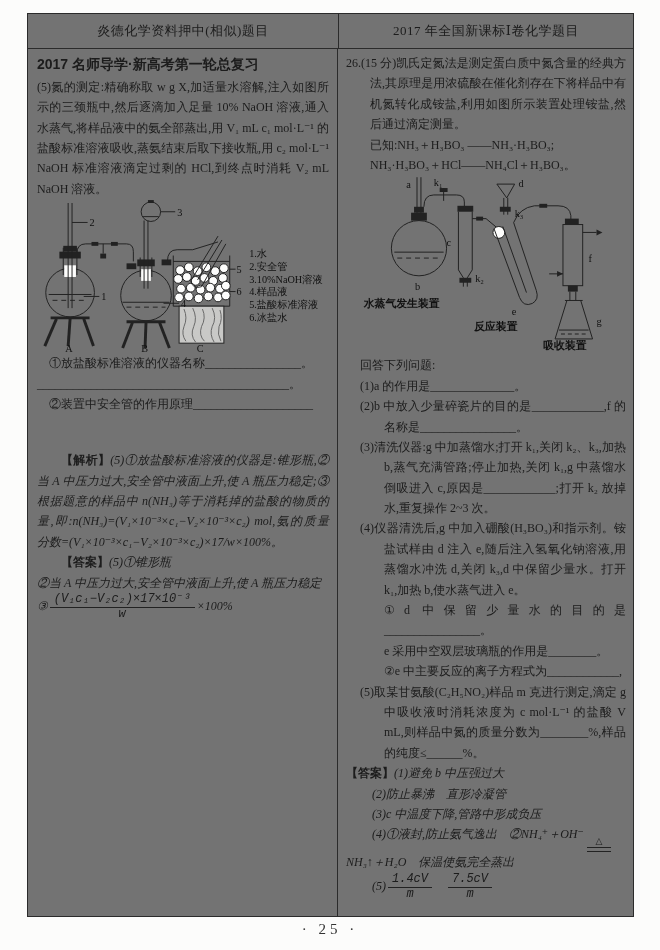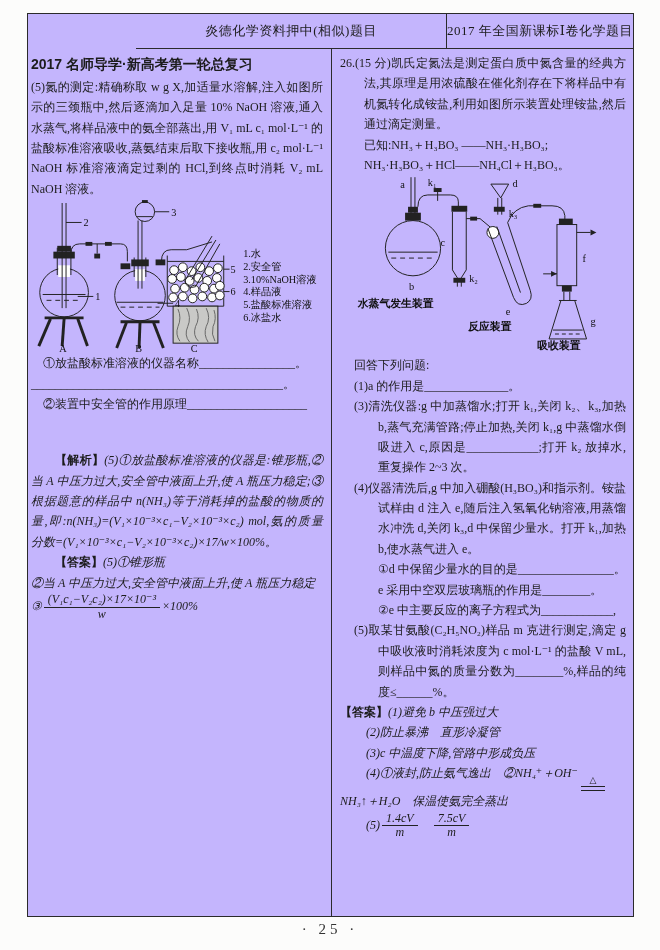--- a/index.html
+++ b/index.html
@@ -5,41 +5,41 @@
   html,body{margin:0;padding:0;}
   body{
     width:660px;height:950px;position:relative;
     background:#fcfcfb;
     font-family:"Liberation Serif","DejaVu Serif",serif;
     color:#1c1c1c;
     -webkit-font-smoothing:antialiased;
   }
   .frame{
     position:absolute;left:27px;top:13px;width:605px;height:902px;
-    border:1.4px solid #2b2b2b;background:#c4b5fd;
-    display:flex;flex-direction:column;align-items:flex-end;
+    border:1.4px solid #2b2b2b;background:#737373;
+    display:flex;flex-direction:column;
   }
   .hdr{display:flex;border-bottom:1.2px solid #2b2b2b;height:34px;flex:0 0 auto;}
   .hdr-cell{display:flex;align-items:center;justify-content:center;font-size:13px;letter-spacing:.5px;}
   .hdr-left{width:310px;border-right:1.2px solid #2b2b2b;}
   .hdr-right{flex:1;}
   .cols{display:flex;flex:1;overflow:hidden;}
   .col-left{width:310px;border-right:1.2px solid #2b2b2b;padding:4px 8px 0 9px;box-sizing:border-box;overflow:hidden;}
   .col-right{flex:1;padding:4px 7px 0 8px;box-sizing:border-box;overflow:hidden;}
   .p{font-size:12px;line-height:1.7;text-align:justify;}
   .bold{font-weight:bold;font-family:"Liberation Sans","DejaVu Sans",sans-serif;}
   .title-line{font-size:14px;line-height:1.7;}
   .kai{font-style:italic;}
   .indent1{padding-left:12px;}
   .hang{padding-left:24px;text-indent:-24px;}
   .hang2{padding-left:38px;text-indent:-24px;}
   .sub{padding-left:38px;}
   .ansline{padding-left:26px;}
   .caption{font-size:12px;font-weight:bold;font-family:"Liberation Sans","DejaVu Sans",sans-serif;text-align:center;line-height:1.5;margin:1px 0 3px 0;}
-  .frac{display:inline-block;text-align:center;vertical-align:middle;line-height:1.15;margin:0 2px;}
+  .frac{display:inline-block;text-align:center;vertical-align:middle;line-height:1.15;margin:0 2px;font-family:Liberation Mono, monospace;}
   .frac .num{display:block;padding:0 4px;}
   .frac .den{display:block;border-top:1px solid #222;padding:0 4px;}
   .delta-eq{display:inline-block;text-align:center;vertical-align:-6px;line-height:1;margin:0 3px;}
   .delta-eq .d{display:block;font-size:9px;line-height:1;}
   .delta-eq .bar{display:block;width:24px;height:3px;border-top:1px solid #222;border-bottom:1px solid #222;margin-top:1px;}
   .pagenum{position:absolute;left:0;right:0;top:921px;text-align:center;font-size:15px;letter-spacing:4px;color:#333;}
   svg{display:block;}
   svg text{font-size:10.5px;font-family:"Liberation Serif","DejaVu Serif",serif;fill:#111;}
   svg text.cap{font-size:11px;font-weight:bold;font-family:"Liberation Sans","DejaVu Sans",sans-serif;}
   .gap{height:4px;}
@@ -258,20 +258,21 @@
         <text x="246" y="88">f</text>
         <text x="254" y="152">g</text>
         <text x="18" y="134" class="cap">水蒸气发生装置</text>
         <text x="130" y="157" class="cap">反应装置</text>
         <text x="200" y="176" class="cap">吸收装置</text>
       </svg>
 
       <div class="gap"></div>
       <div class="p" style="padding-left:14px;">回答下列问题:</div>
       <div class="p hang2">(1)a 的作用是______________。</div>
+      <div class="p hang2">(2)b 中放入少量碎瓷片的目的是____________,f 的名称是________________。</div>
       <div class="p hang2">(3)清洗仪器:g 中加蒸馏水;打开 k₁,关闭 k₂、k₃,加热 b,蒸气充满管路;停止加热,关闭 k₁,g 中蒸馏水倒吸进入 c,原因是____________;打开 k₂ 放掉水,重复操作 2~3 次。</div>
       <div class="p hang2">(4)仪器清洗后,g 中加入硼酸(H₃BO₃)和指示剂。铵盐试样由 d 注入 e,随后注入氢氧化钠溶液,用蒸馏水冲洗 d,关闭 k₃,d 中保留少量水。打开 k₁,加热 b,使水蒸气进入 e。</div>
       <div class="p sub">①d 中保留少量水的目的是________________。</div>
       <div class="p sub">e 采用中空双层玻璃瓶的作用是________。</div>
       <div class="p sub">②e 中主要反应的离子方程式为____________,</div>
       <div class="p hang2">(5)取某甘氨酸(C₂H₅NO₂)样品 m 克进行测定,滴定 g 中吸收液时消耗浓度为 c mol·L⁻¹ 的盐酸 V mL,则样品中氮的质量分数为________%,样品的纯度≤______%。</div>
 
       <div class="p">
         <span class="bold">【答案】</span><span class="kai">(1)避免 b 中压强过大</span>
       </div>

